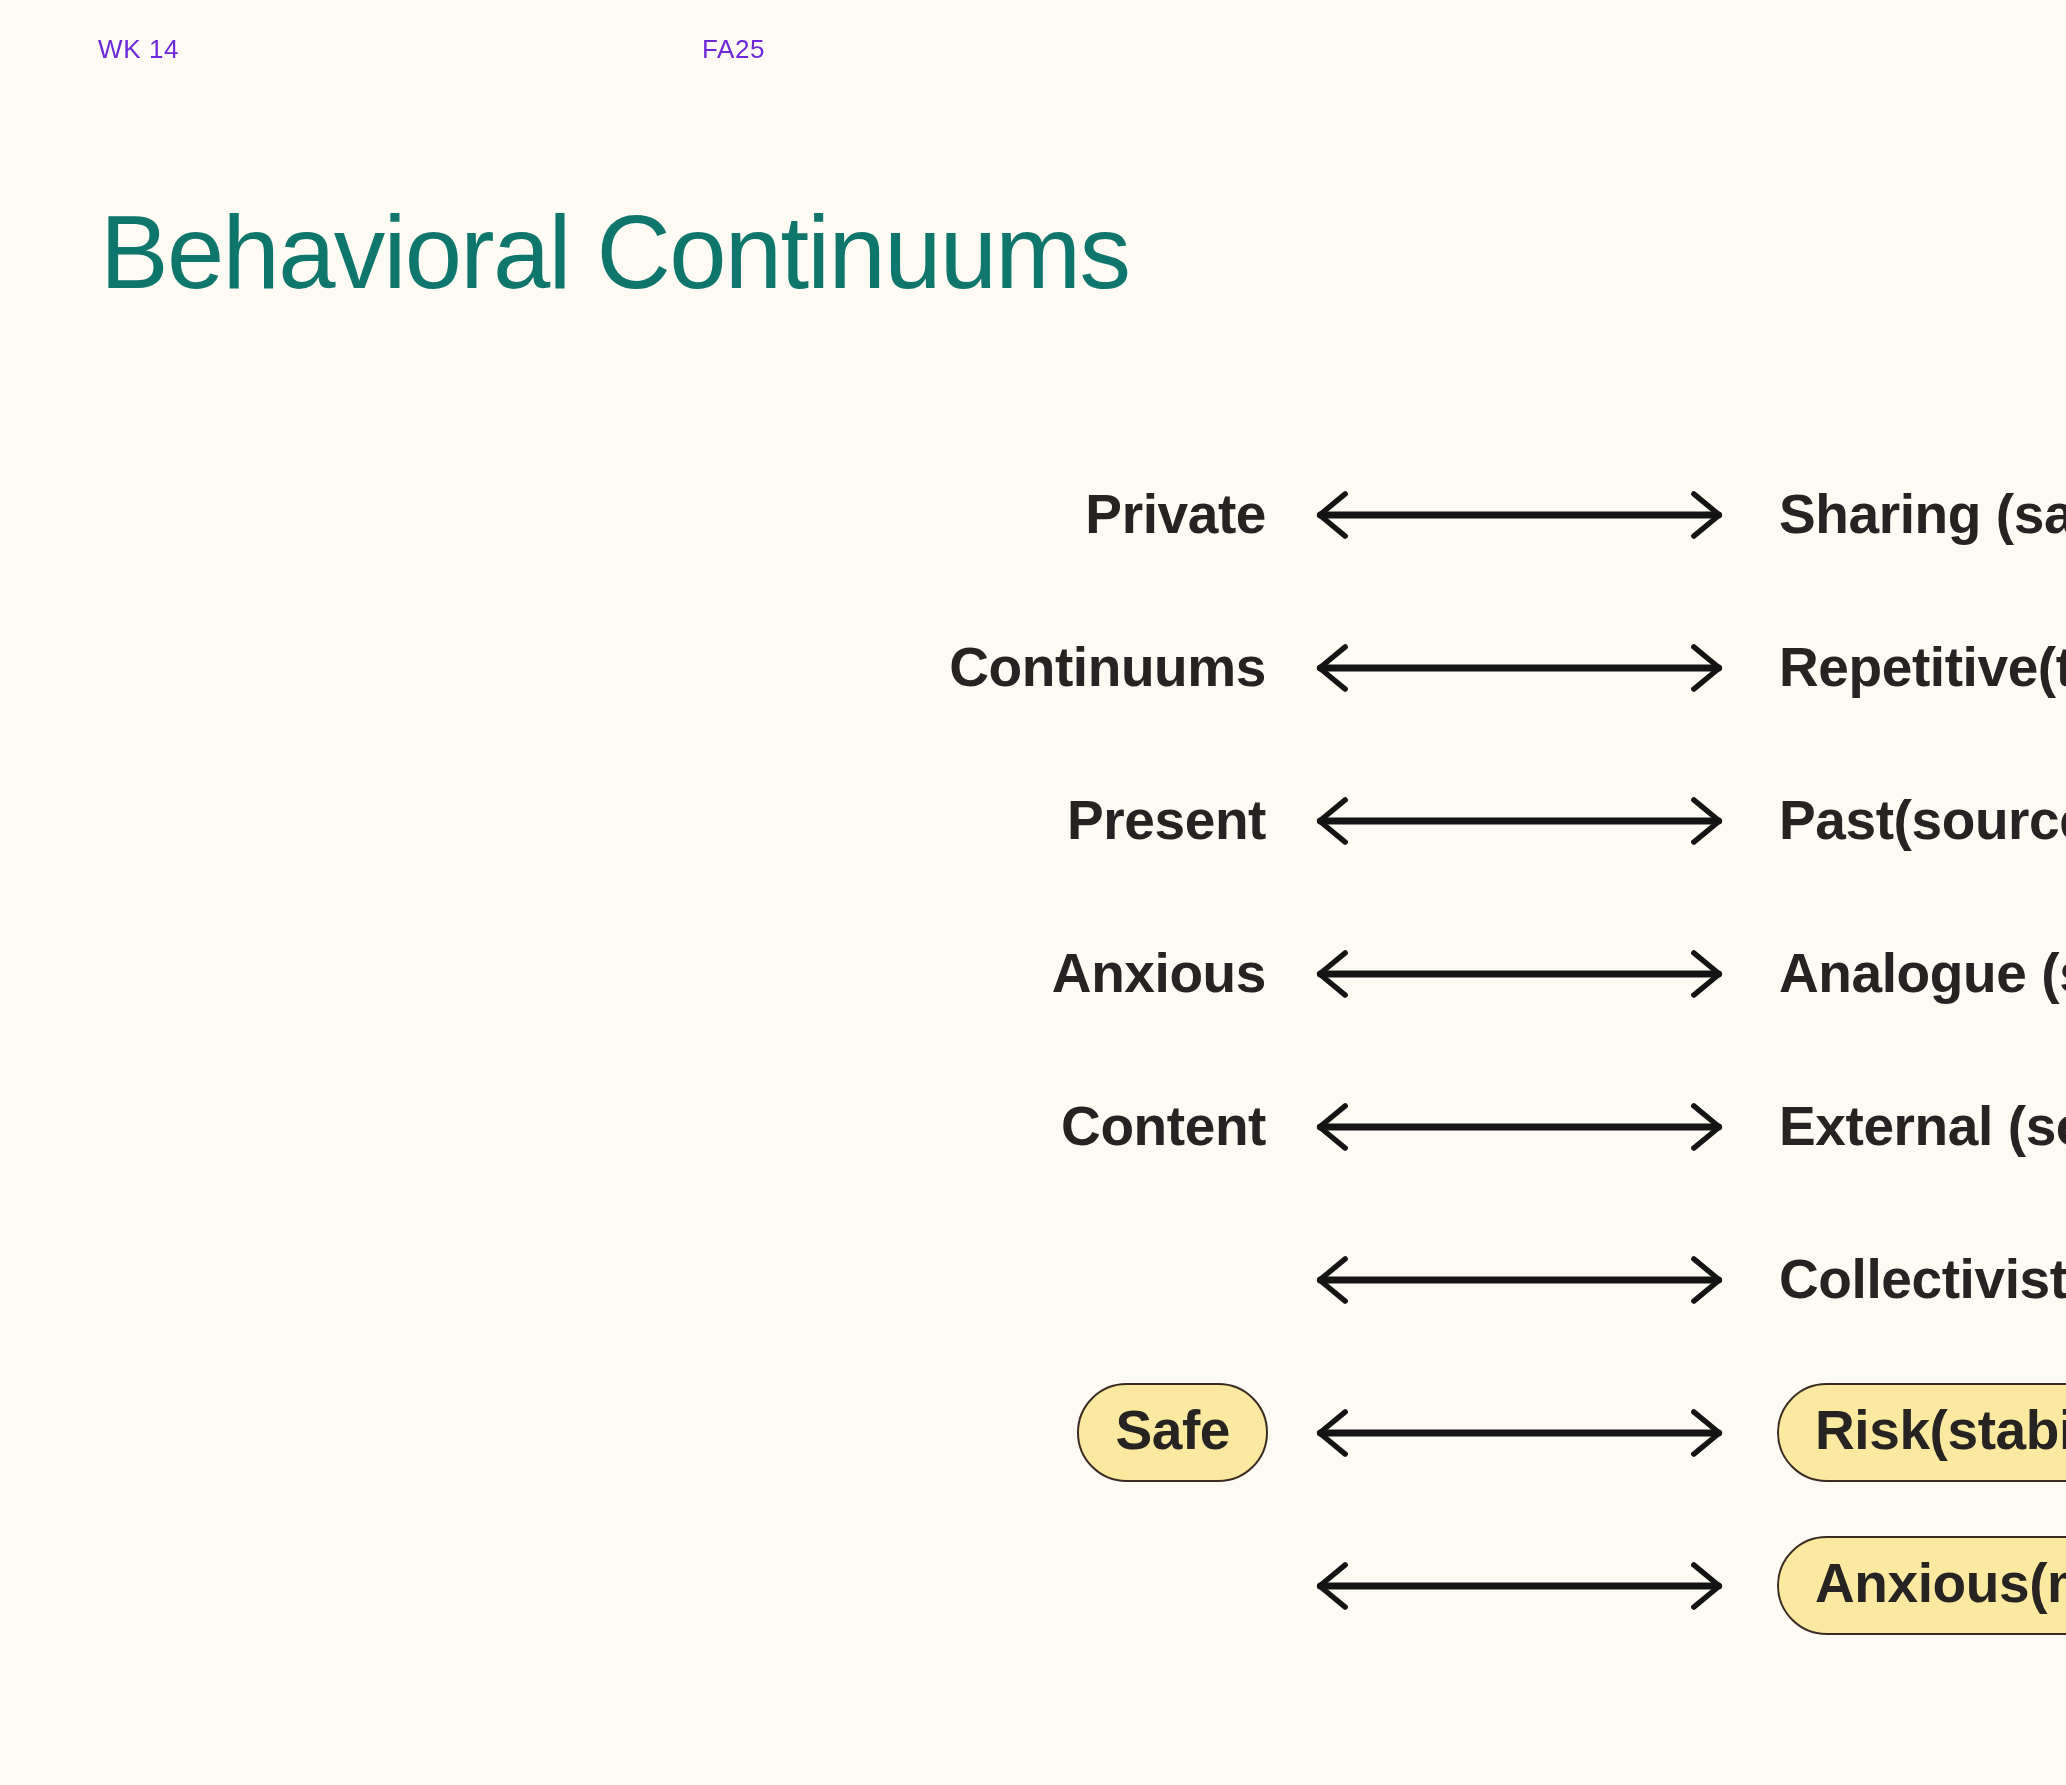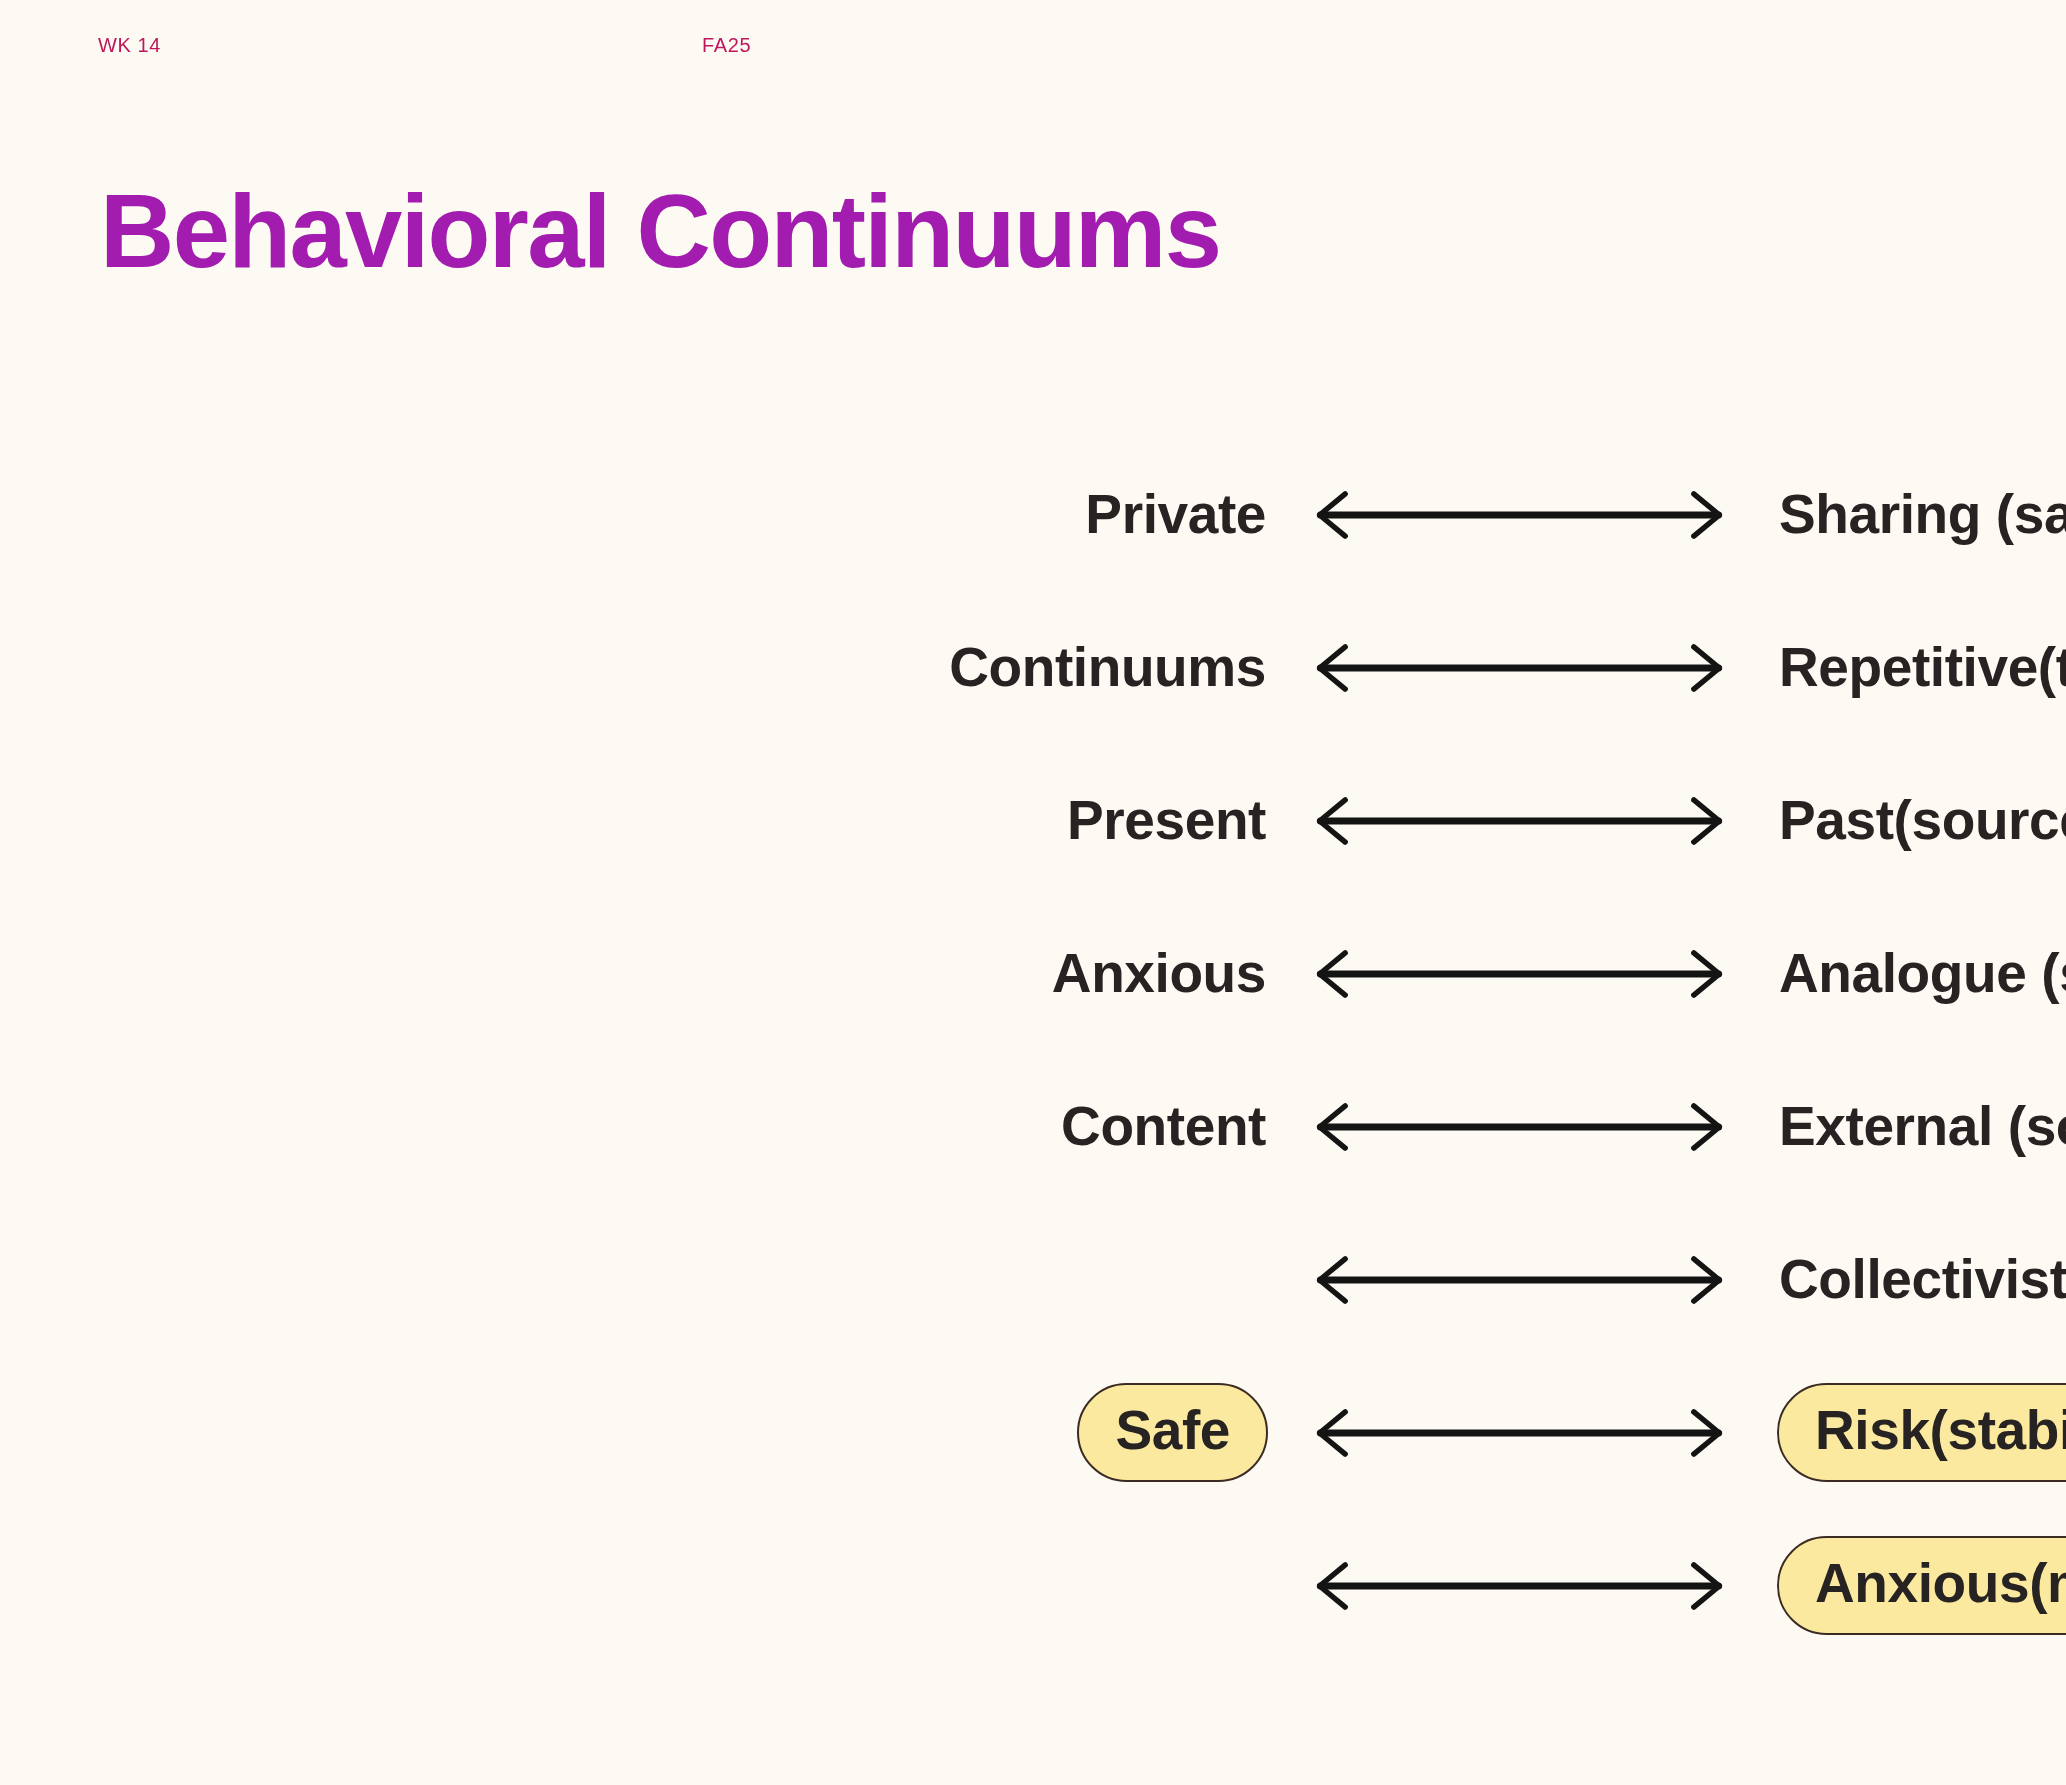--- a/index.html
+++ b/index.html
@@ -23,38 +23,38 @@
   
   .running-head {
     position: absolute;
     top: 34px;
     left: 0;
     width: 3174px;
     height: 29px;
   }
   .rh-item {
     position: absolute;
-    font-size: 20px;
+    font-size: 26px;
     font-weight: 500;
     letter-spacing: 0.6px;
-    color: #be185d;
+    color: #6d28d9;
     white-space: nowrap;
   }
   .rh-left   { left: 98px; }
   .rh-center { left: 702px; }
 
   
   .page-title {
     position: absolute;
-    top: 173px;
+    top: 194px;
     left: 100px;
     font-size: 103px;
-    font-weight: 700;
+    font-weight: 400;
     letter-spacing: -1.7px;
-    color: #a21caf;
+    color: #0f766e;
     white-space: nowrap;
   }
 
   
   .continuum-list {
     position: absolute;
     top: 438px;
     left: 0;
     width: 3174px;
   }

